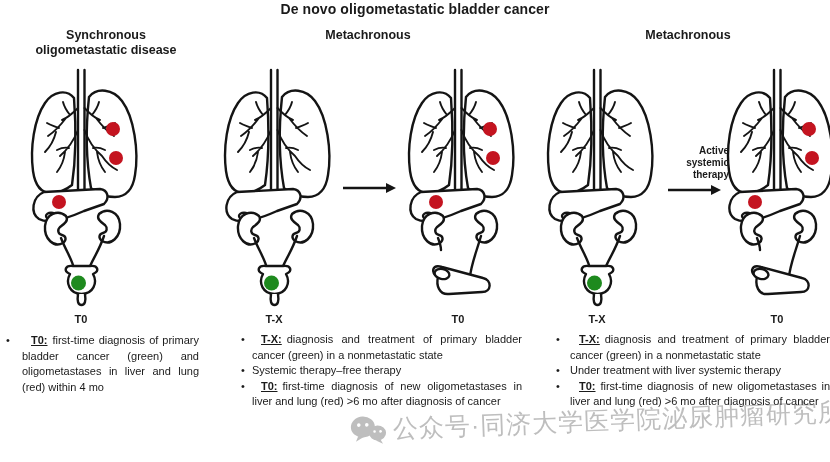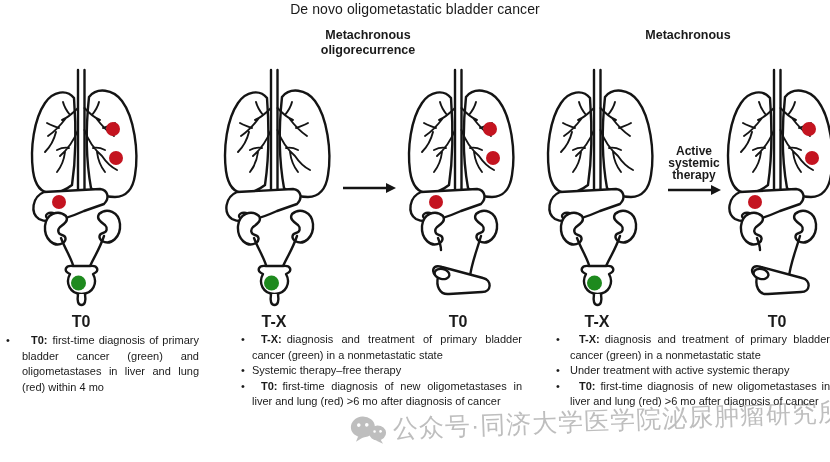--- a/index.html
+++ b/index.html
@@ -1,51 +1,54 @@
 <!DOCTYPE html>
 <html><head>
 <meta charset="utf-8">
 <style>
   html,body{margin:0;padding:0;background:#fff;}
   #stage{position:relative;width:830px;height:462px;background:#ffffff;overflow:hidden;
          font-family:"Liberation Sans",sans-serif;color:#1a1a1a;}
   .title{position:absolute;top:1px;left:0;width:100%;text-align:center;
-         font-weight:normal;font-size:14px;letter-spacing:.1px;z-index:2;}
+         font-weight:bold;font-size:14px;letter-spacing:.1px;z-index:2;}
   .heading{position:absolute;top:28px;text-align:center;font-weight:bold;
            font-size:12.5px;line-height:15px;z-index:2;}
   .figure{position:absolute;top:68px;width:124px;height:244px;z-index:2;}
   .fig-label{position:absolute;top:313px;width:60px;text-align:center;
-             font-weight:bold;font-size:16px;z-index:2;}
+             font-weight:bold;font-size:11px;z-index:2;}
   .arrow{position:absolute;z-index:2;}
   .arrow-block{position:absolute;display:flex;flex-direction:column;align-items:center;z-index:2;}
-  .arrow-label{font-weight:bold;font-size:12px;line-height:12px;text-align:center;margin-bottom:2px;}
+  .arrow-label{font-weight:bold;font-size:10px;line-height:12px;text-align:right;margin-bottom:2px;}
   .bullets{position:absolute;top:333px;z-index:2;}
   .bullet-item{display:flex;align-items:flex-start;}
   .bullet-item .dot{flex:none;font-size:11px;line-height:15.5px;}
   .bullet-item p{margin:0;flex:1;font-size:11px;line-height:15.5px;
                  text-align:justify;}
-  .bullet-item p b:not(:empty){margin-right:.45em;}
+  .bullet-item p b:not(:empty){margin-right:.45em;text-decoration:underline;}
   .bullet-item p:has(b:not(:empty)){text-indent:9px;}
   #col1 .dot{width:16px;padding-left:3px;}
   #col2 .dot{width:11px;}
   #col3 .dot{width:14px;padding-left:4px;}
   .watermark{position:absolute;left:350px;top:414px;display:flex;align-items:center;gap:7px;
              white-space:nowrap;color:#b3b3b3;font-size:25px;letter-spacing:1px;
              transform:rotate(-2.2deg);transform-origin:left center;opacity:.85;z-index:1;}
 </style>
 </head>
 <body>
 
 <div id="stage">
 
   <div class="title">De novo oligometastatic bladder cancer</div>
 
+  <div class="heading" style="left:0;width:212px;">
+    <div>Synchronous</div>
+    <div>oligometastatic disease</div>
+  </div>
   <div class="heading" style="left:268px;width:200px;">
     <div>Metachronous</div>
-    <div>oligorecurrence</div>
   </div>
   <div class="heading" style="left:588px;width:200px;">
     <div>Metachronous</div>
   </div>
 
   <div id="figs">
       <div class="figure" style="left: 20px;"><svg viewBox="0 0 124 244" width="124" height="244">
           <g fill="none" stroke="#141414" stroke-width="2.4" stroke-linecap="round" stroke-linejoin="round">
             <path fill="#fff" d="M54 30 C47 21 33 23 25 35 C14 51 10 80 13 103 C15 117 21 125 31 125 C39 125 47 121 52 117 C56 90 56 57 54 30 Z"></path>
             <path fill="#fff" d="M69 29 C77 19 93 21 102 33 C114 49 119 83 115 107 C113 121 106 129 95 129 C86 129 76 125 71 120 C66 92 66 57 69 29 Z"></path>
@@ -209,21 +212,21 @@
     </div>
   </div>
 
   <div class="bullets" id="col3" style="left:552px;width:278px;top:332px;">
     <div class="bullet-item">
       <span class="dot">•</span>
       <p><b>T-X:</b><span>diagnosis and treatment of primary bladder cancer (green) in a nonmetastatic state</span></p>
     </div>
     <div class="bullet-item">
       <span class="dot">•</span>
-      <p><b></b><span>Under treatment with active systemic therapy</span></p>
+      <p><b></b><span>Under treatment with liver systemic therapy</span></p>
     </div>
     <div class="bullet-item">
       <span class="dot">•</span>
       <p><b>T0:</b><span>first-time diagnosis of new oligometastases in liver and lung (red) &gt;6 mo after diagnosis of cancer</span></p>
     </div>
   </div>
 
   <div class="watermark">
     <svg width="36" height="30" viewBox="0 0 36 30">
       <ellipse cx="13" cy="11.5" rx="12" ry="10.5" fill="#b3b3b3"></ellipse>

